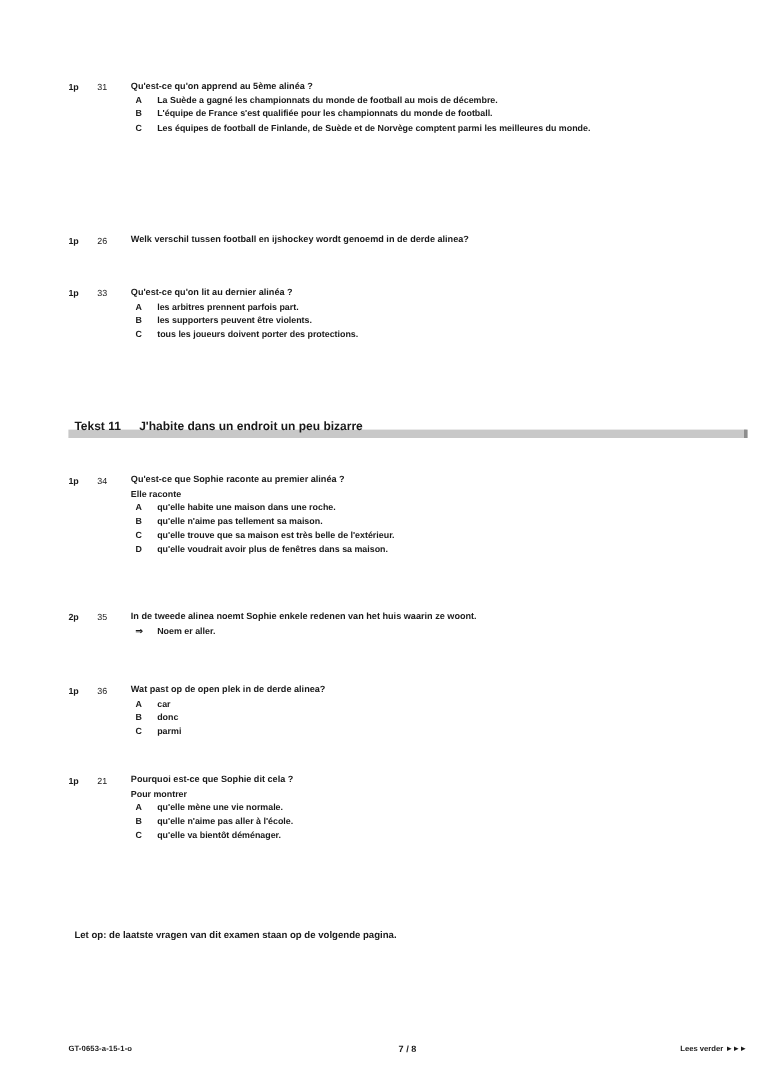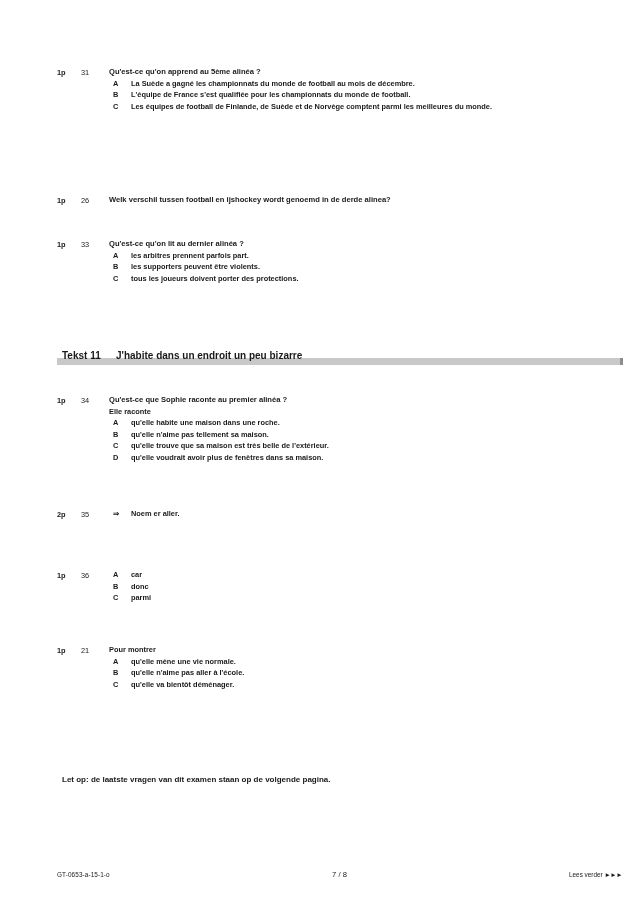--- a/index.html
+++ b/index.html
@@ -146,21 +146,21 @@
   
   .footer {
     position: absolute;
     left: 57px;
     right: 14px;
     bottom: 38px;
     display: flex;
     align-items: center;
     justify-content: space-between;
     font-size: 6.4px;
-    font-weight: normal;
+    font-weight: bold;
     color: #1a1a1a;
     gap: 24px;
   }
   .footer .code { flex: 0 0 auto; letter-spacing: 0.1px; }
   .footer .pageno {
     position: absolute;
     left: 0; right: 0;
     text-align: center;
     font-size: 7.6px;
   }
@@ -264,33 +264,35 @@
         </ul>
       </div>
     </div>
   </div>
 
   <div class="qblock" style="position:absolute; left:57px; top:492px; width:525px;">
     <div class="qrow">
       <div class="marks">2p</div>
       <div class="qnum">35</div>
       <div class="qbody" style="padding-right:64px;">
+        <p class="qtext">In de tweede alinea noemt Sophie enkele redenen van het huis waarin ze woont.</p>
         <div class="answerline">
           <span class="arrow">⇒</span>
           <span>Noem er aller.</span>
         </div>
       </div>
     </div>
   </div>
 
   <div class="qblock" style="position:absolute; left:57px; top:553px; width:525px;">
     <div class="qrow">
       <div class="marks">1p</div>
       <div class="qnum">36</div>
       <div class="qbody">
+        <p class="qtext">Wat past op de open plek in de derde alinea?</p>
         <ul class="options">
           <li class="optrow">
             <span class="optletter">A</span>
             <span class="opttext">car</span>
           </li>
           <li class="optrow">
             <span class="optletter">B</span>
             <span class="opttext">donc</span>
           </li>
           <li class="optrow">
@@ -300,20 +302,21 @@
         </ul>
       </div>
     </div>
   </div>
 
   <div class="qblock" style="position:absolute; left:57px; top:628px; width:525px;">
     <div class="qrow">
       <div class="marks">1p</div>
       <div class="qnum">21</div>
       <div class="qbody">
+        <p class="qtext">Pourquoi est-ce que Sophie dit cela ?</p>
         <p class="qlead">Pour montrer</p>
         <ul class="options">
           <li class="optrow">
             <span class="optletter">A</span>
             <span class="opttext">qu'elle mène une vie normale.</span>
           </li>
           <li class="optrow">
             <span class="optletter">B</span>
             <span class="opttext">qu'elle n'aime pas aller à l'école.</span>
           </li>

